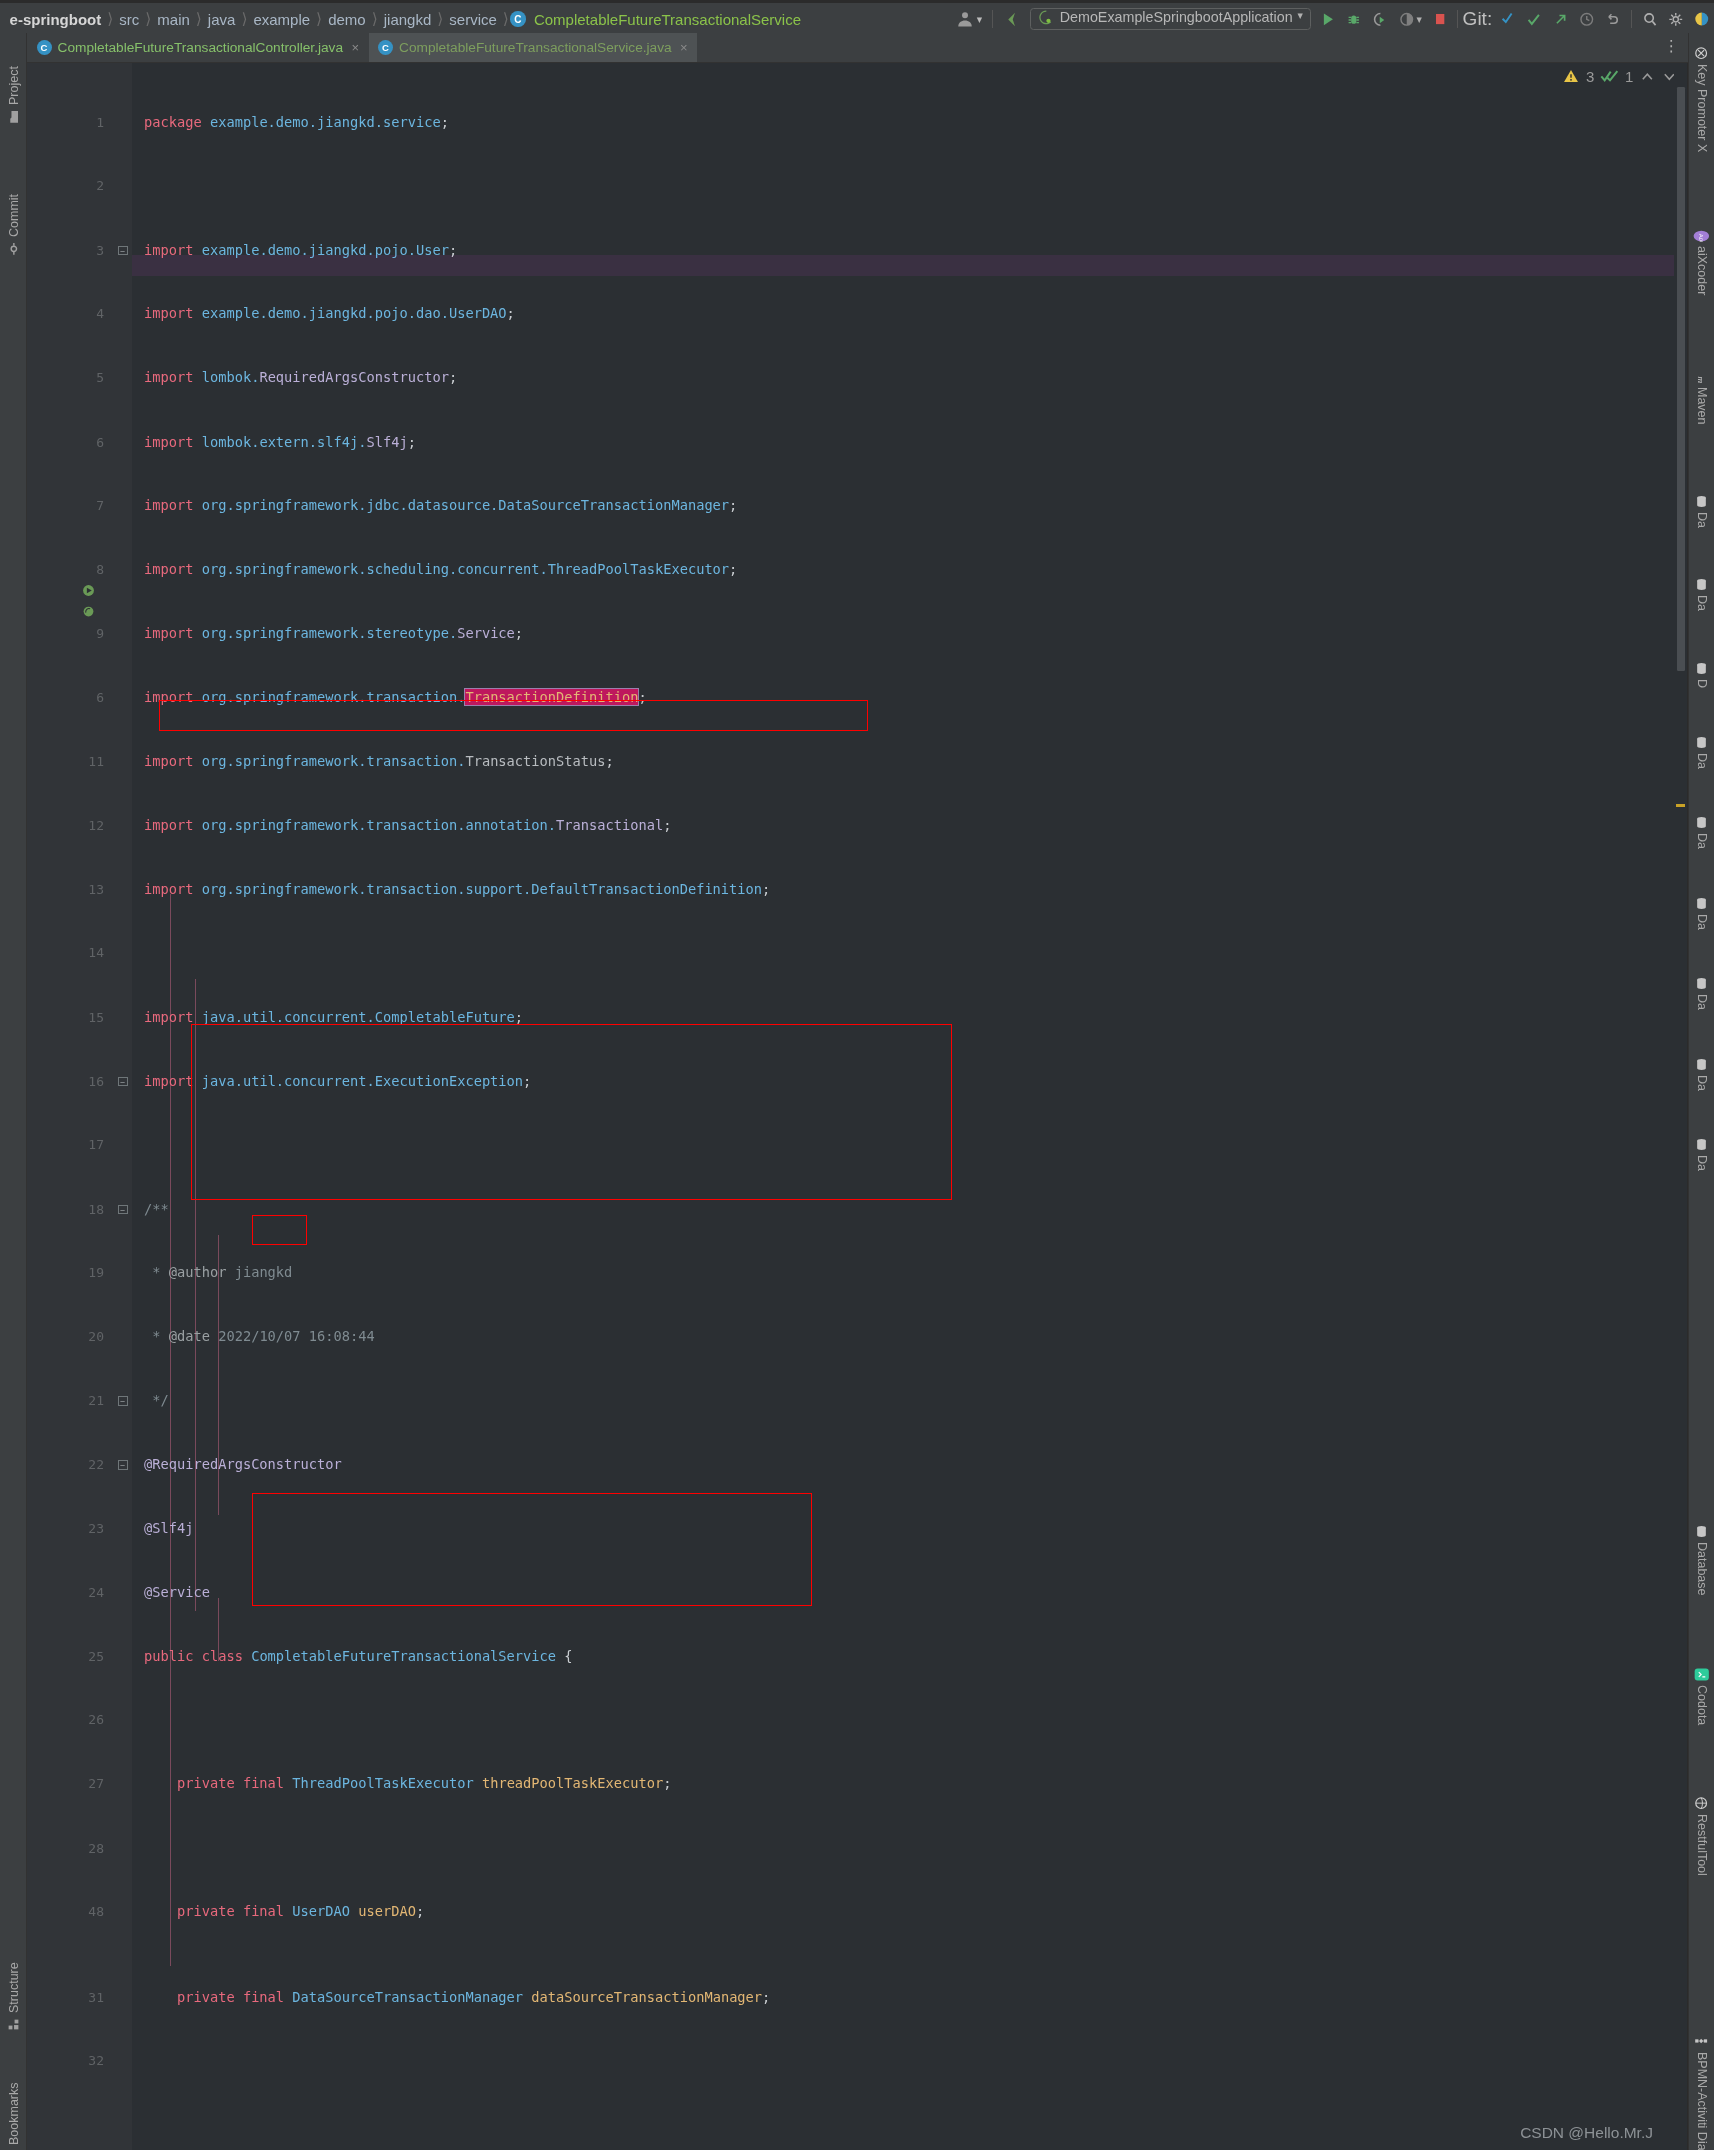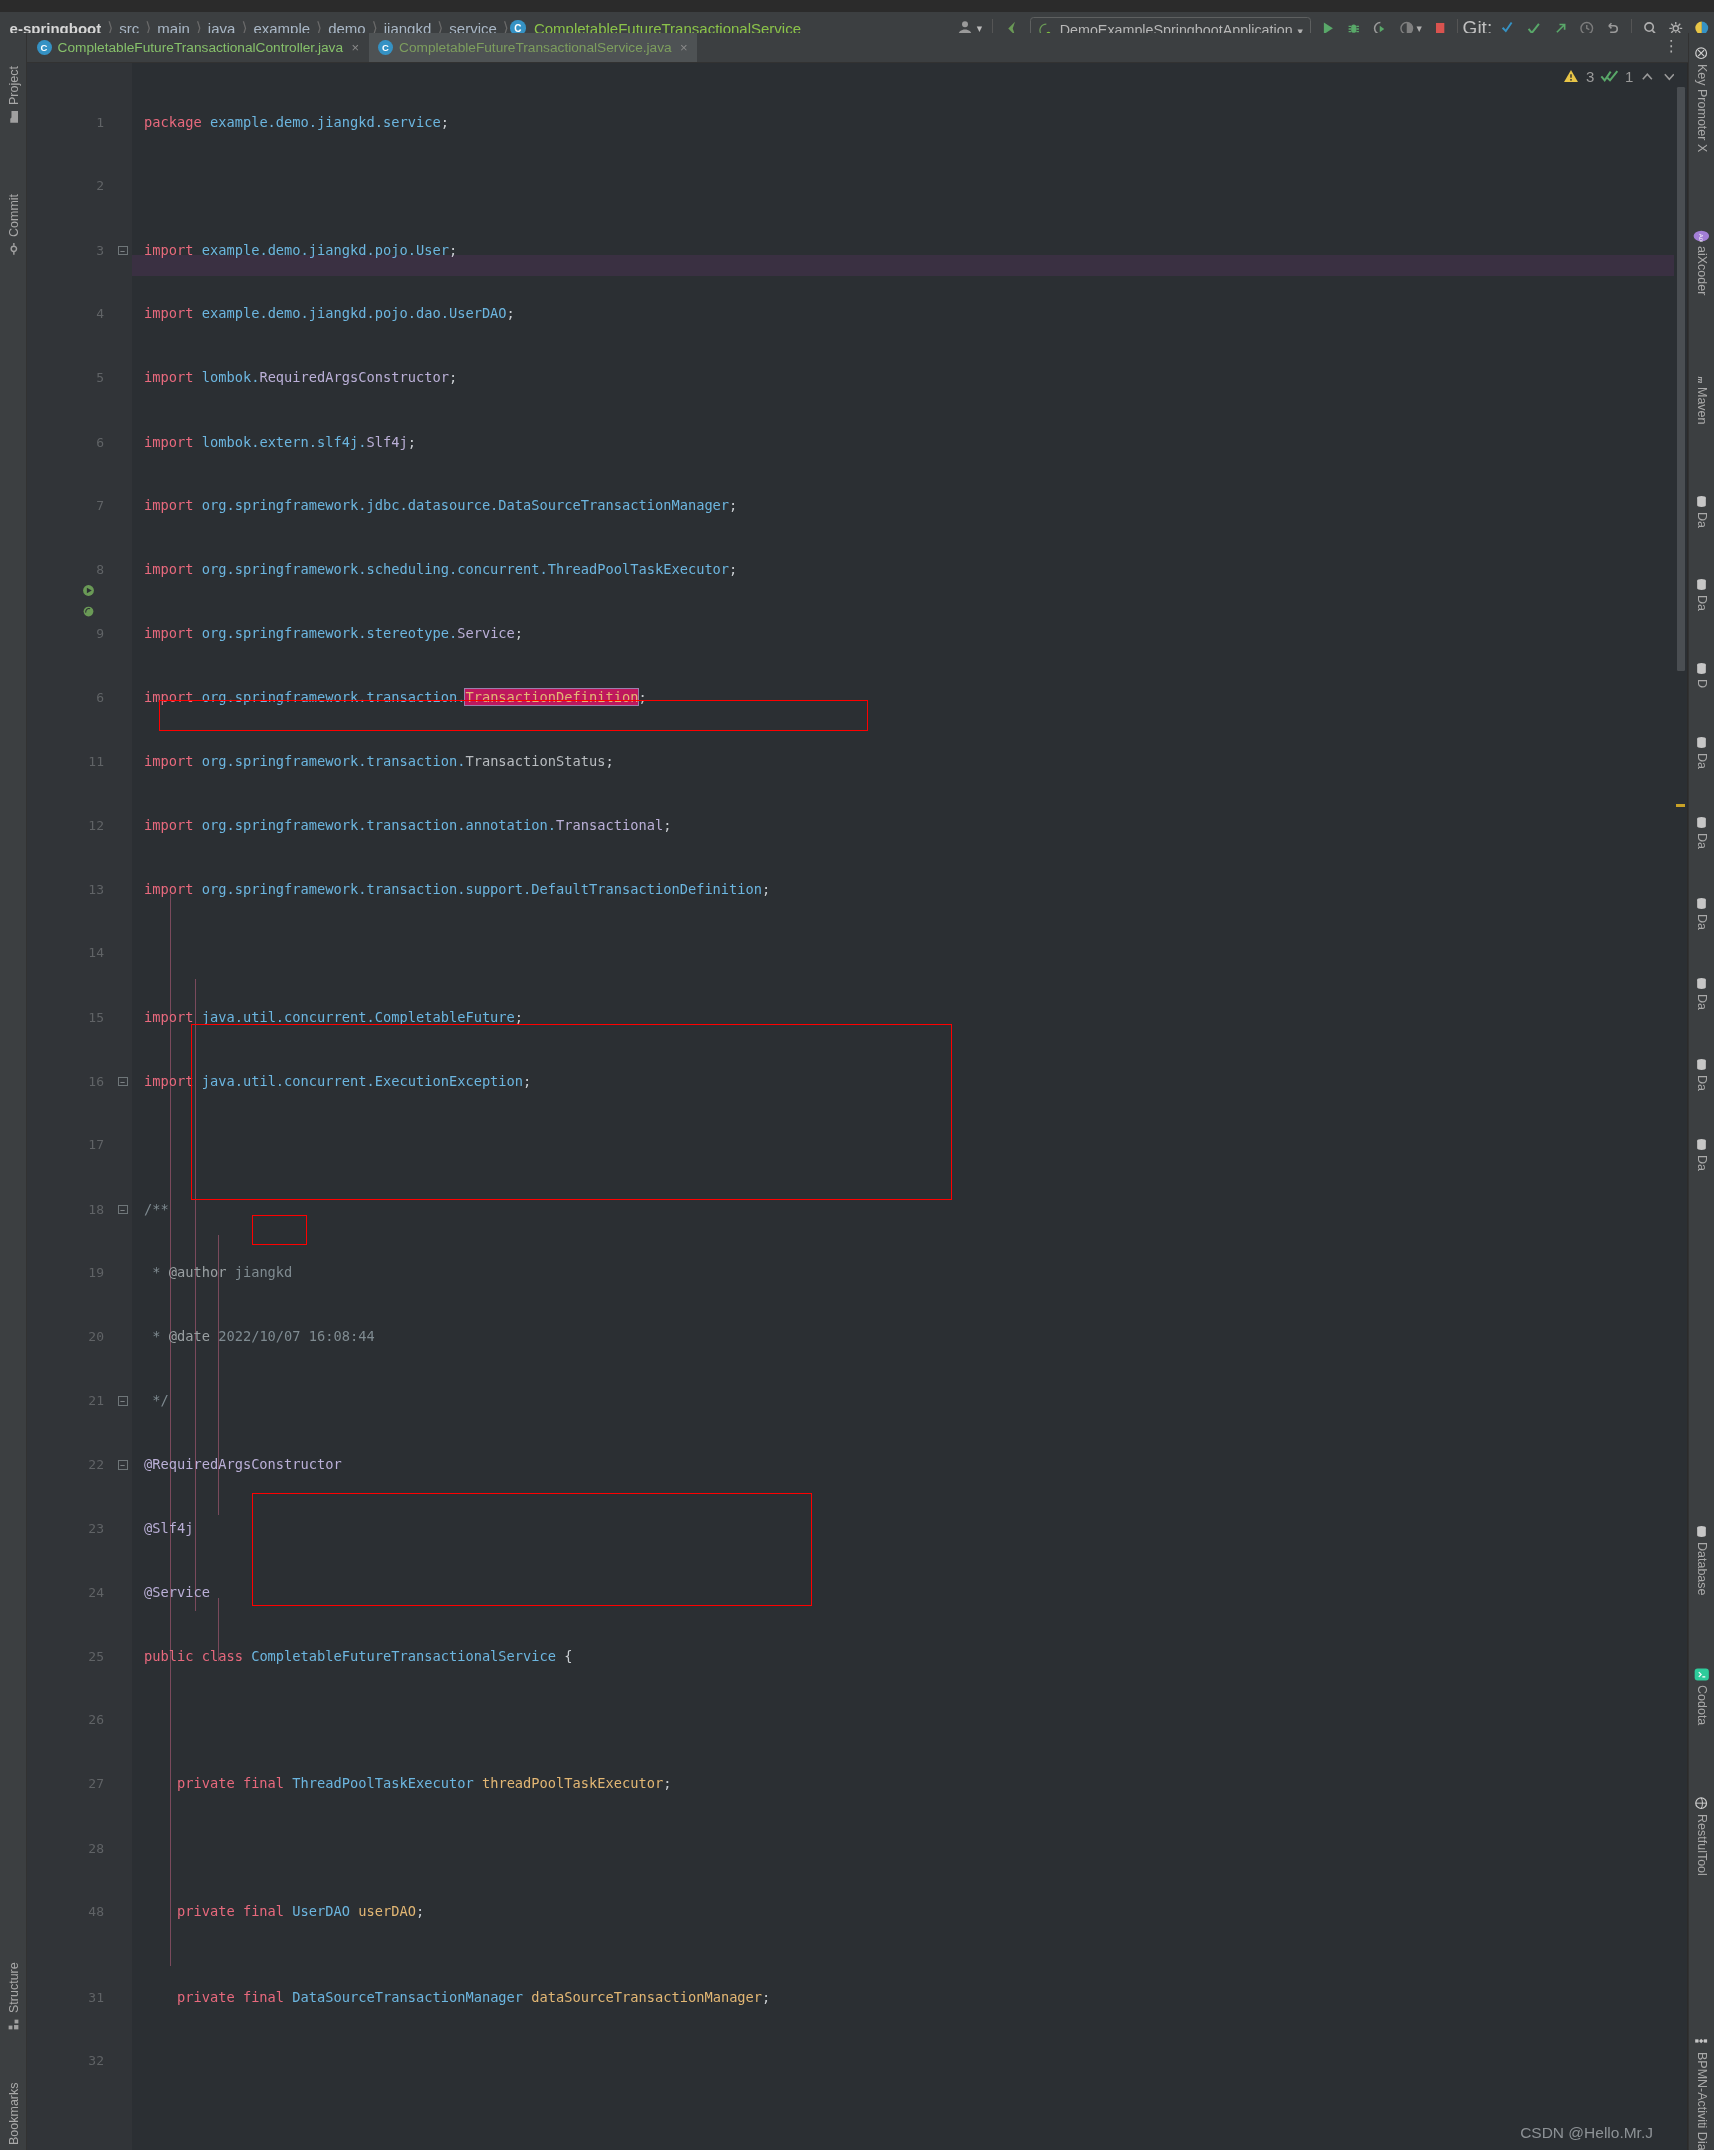--- a/index.html
+++ b/index.html
@@ -7,21 +7,21 @@
   body {
     width:1715px; height:2151px;
     font-family:"Liberation Sans", sans-serif;
     color:#bbbbbb;
     overflow:hidden;
     position:relative;
   }
 
   
   #topbar {
-    position:absolute; left:0; top:12px; width:1715px; height:33px;
+    position:absolute; left:0; top:3px; width:1715px; height:33px;
     background:#3c3f41;
     display:flex; align-items:center;
     border-bottom:0.6px solid #323232;
   }
   .crumbs { display:flex; align-items:center; padding-left:4.8px; height:100%; }
   .crumb {
     font-size:15px; color:#a9b7c6; padding:0 4.8px; white-space:nowrap;
     line-height:33px;
   }
   .crumb.bold { color:#d6d6d6; font-weight:bold; }
@@ -30,21 +30,21 @@
   .cicon {
     width:15.5px;height:15.5px;border-radius:50%;
     background:#3592c4; color:#fff; font-size:10px; font-weight:bold;
     display:inline-flex;align-items:center;justify-content:center;
     margin-right:3.6px; flex:0 0 auto;
   }
   .spacer { flex:1 1 auto; }
   .tb-item { display:flex;align-items:center; padding:0 5.4px; height:100%; }
   .tb-sep { width:0.6px;height:18px;background:#555; margin:0 4.8px; }
   .run-config {
-    display:flex;align-items:flex-end; gap:4.8px;
+    display:flex;align-items:flex-start; gap:4.8px;
     border:0.6px solid #5e6060; border-radius:3.6px;
     height:22.6px; padding:0 7.1px; margin:0 3.6px;
   }
   .run-config .txt { font-size:14.3px;color:#b7b7b7; white-space:nowrap;}
   .git-label { font-size:19px; color:#c0c0c0; padding-right:2.4px;}
 
   svg { display:block; }
 
   
   #tabbar {

